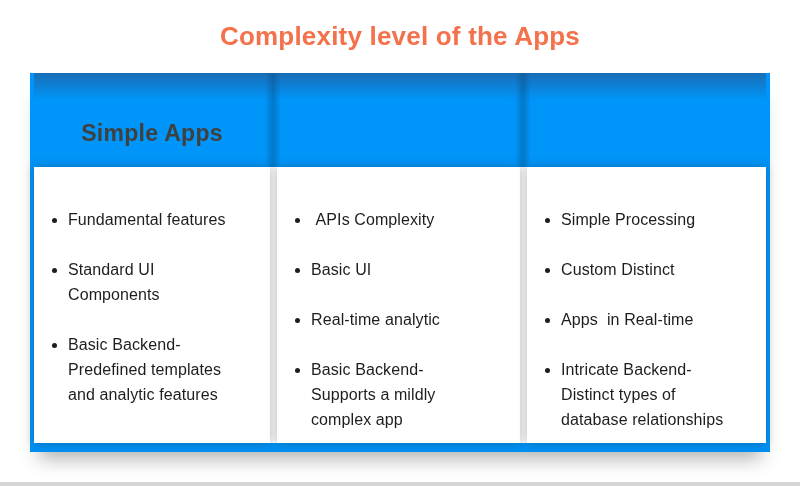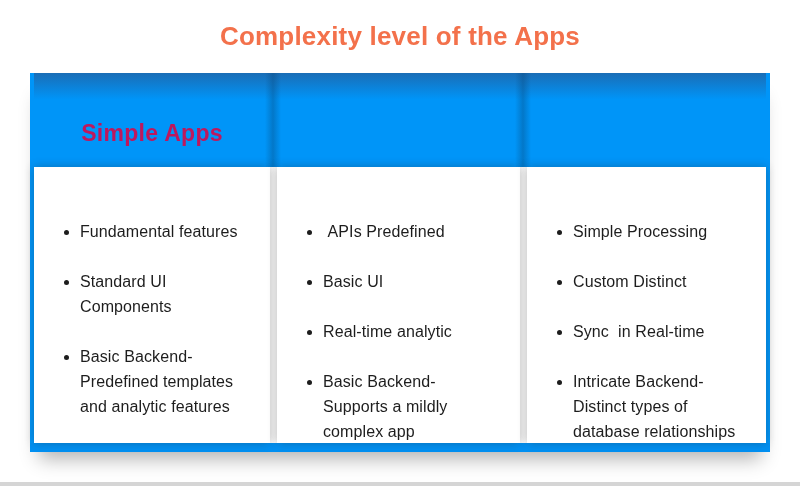--- a/index.html
+++ b/index.html
@@ -67,34 +67,34 @@
   .col3 { left: 497px; width: 239px; }
   .col-header {
     position: absolute;
     top: 0; left: 0;
     width: 100%; height: 94px;
     margin: 0;
     display: flex;
     align-items: center;
     justify-content: center;
     padding-top: 26px;
-    color: #be185d;
+    color: #404040;
     font-size: 23px;
     font-weight: bold;
     letter-spacing: 0.3px;
   }
   .col-body {
     position: absolute;
     top: 94px; left: 0;
     width: 100%; height: 276px;
     background: #ffffff;
     box-shadow: 0 0 9px rgba(40,40,40,0.32);
   }
   .feature-list {
-    margin: 16px;
+    margin: 4px;
     padding: 36px 3px 0 30px;
     list-style: disc outside;
   }
   .feature-list li {
     font-size: 16px;
     line-height: 25px;
     margin-bottom: 25px;
     color: #1D1D1D;
     white-space: pre-wrap;
     letter-spacing: 0.1px;
@@ -134,36 +134,36 @@
           <li>Basic Backend-
 Predefined templates
 and analytic features</li>
         </ul>
       </div>
     </section>
 
     <section class="col col2">
       <div class="col-body">
         <ul class="feature-list">
-          <li> APIs Predefined</li>
+          <li> APIs Complexity</li>
           <li>Basic UI</li>
           <li>Real-time analytic</li>
           <li>Basic Backend-
 Supports a mildly
 complex app</li>
         </ul>
       </div>
     </section>
 
     <section class="col col3">
       <div class="col-body">
         <ul class="feature-list">
           <li>Simple Processing</li>
           <li>Custom Distinct</li>
-          <li>Sync  in Real-time</li>
+          <li>Apps  in Real-time</li>
           <li>Intricate Backend-
 Distinct types of
 database relationships</li>
         </ul>
       </div>
     </section>
 
   </div>
 
   <div class="bottom-strip"></div>

